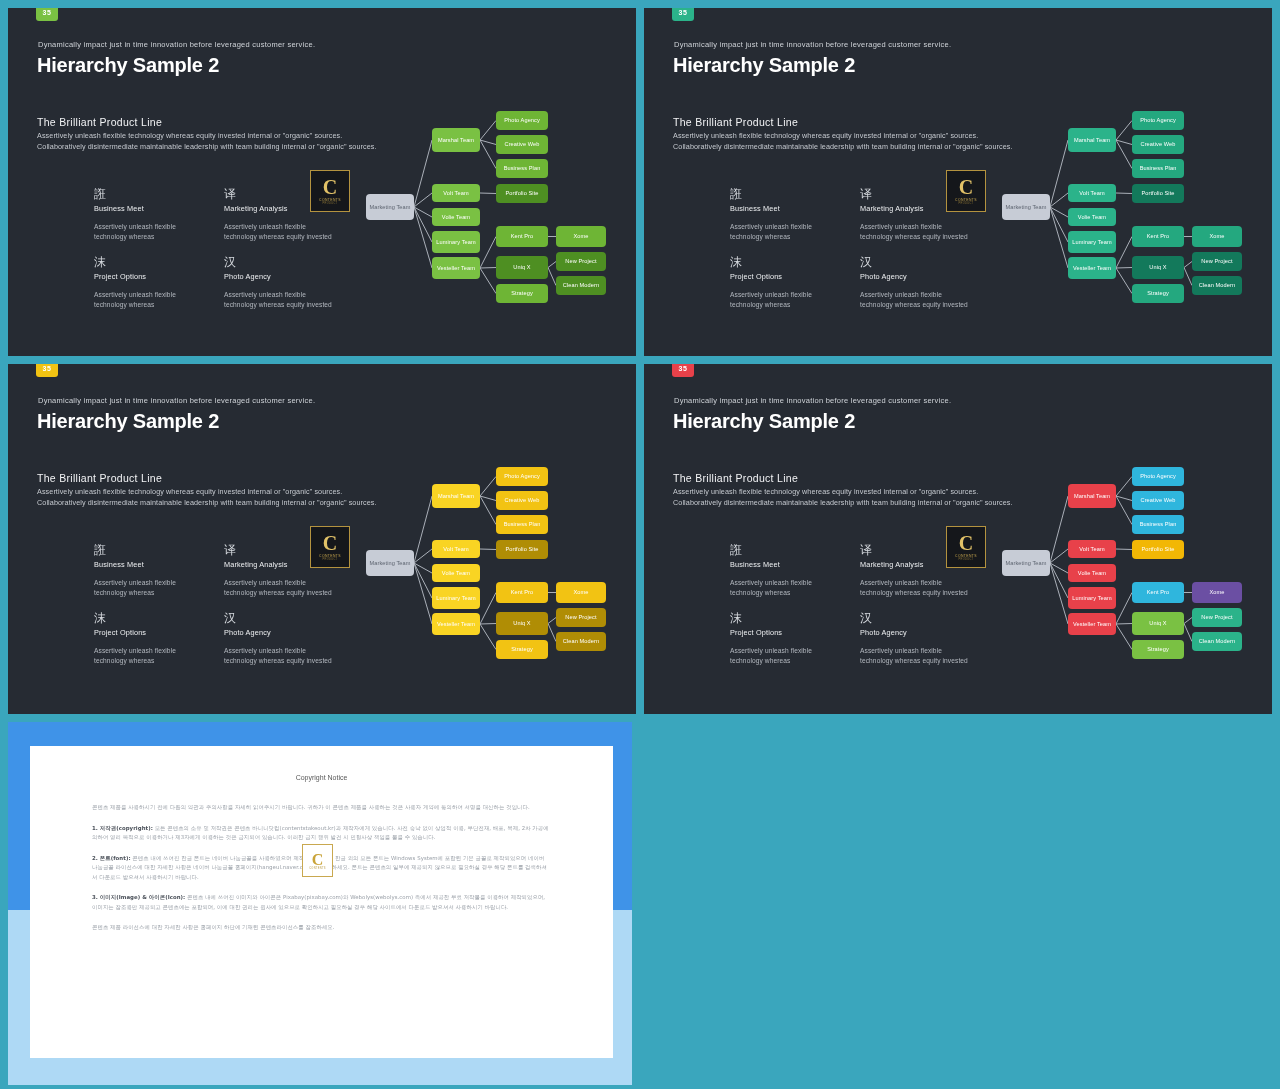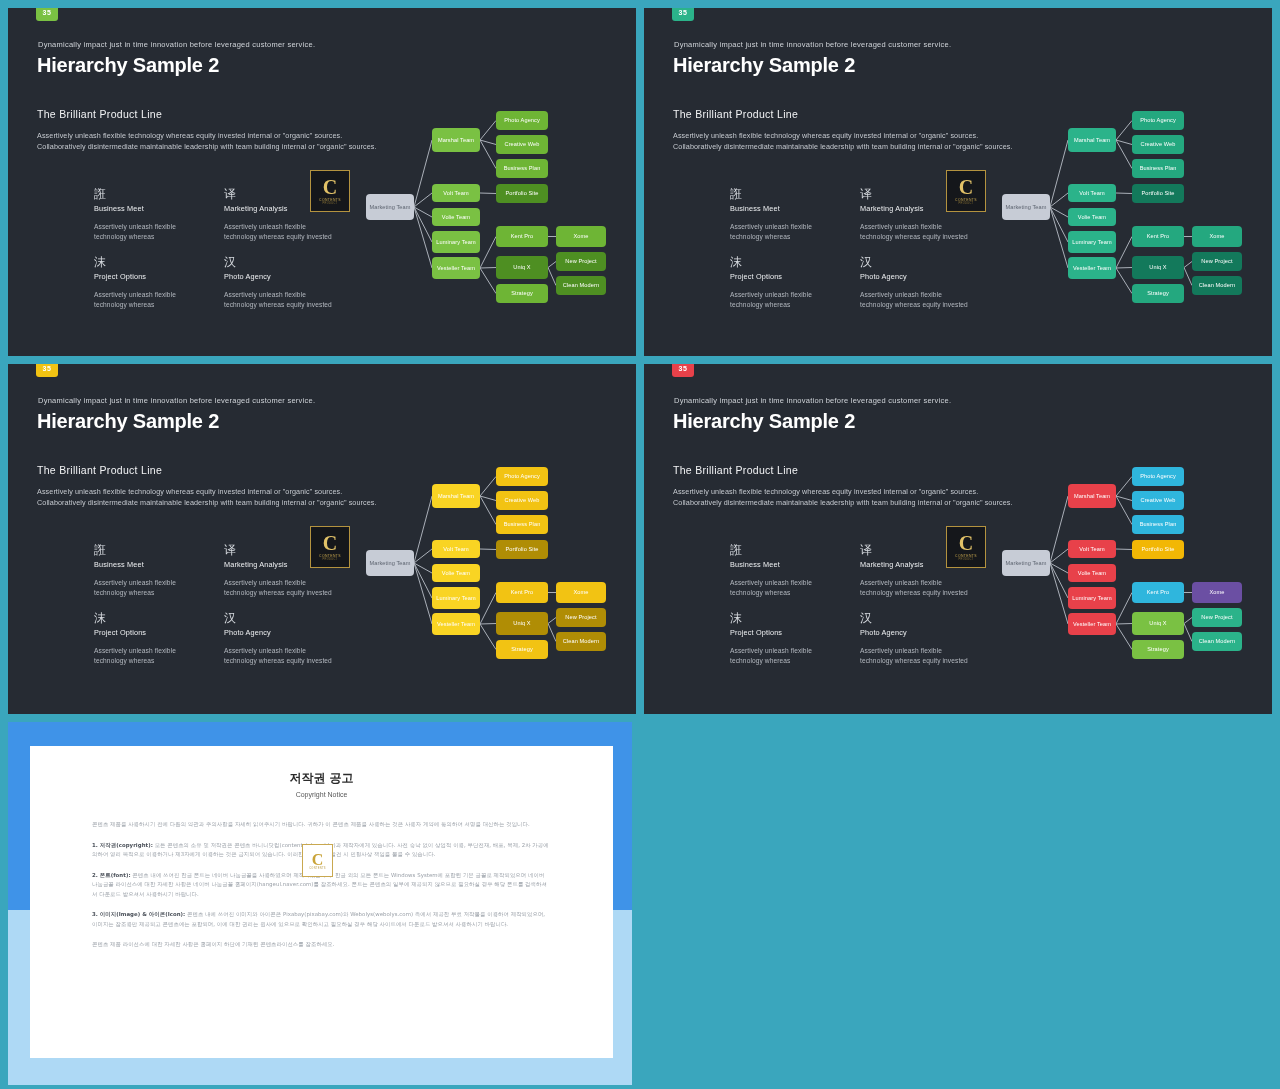--- a/index.html
+++ b/index.html
@@ -39,21 +39,21 @@
     position:absolute;left:30px;top:32px;
     font-size:7.5px;color:#cfd3d8;letter-spacing:.25px;
     white-space:nowrap;
   }
   .title{
     position:absolute;left:29px;top:46px;
     font-size:20px;color:#ffffff;letter-spacing:-0.2px;
     font-weight:bold;
   }
   .subhead{
-    position:absolute;left:29px;top:100px;
+    position:absolute;left:29px;top:108px;
     font-size:10.5px;color:#f2f3f5;letter-spacing:.3px;
   }
   .lede{
     position:absolute;left:29px;top:122px;
     font-size:7.2px;color:#c6cad0;line-height:11px;
     letter-spacing:.1px;
   }
 
   
   .features{
@@ -448,21 +448,20 @@
           <div class="node" style="left: 196px; top: 152px; width: 50px; height: 19px; background: rgb(43, 179, 138); color: rgb(255, 255, 255);">New Project</div>
           <div class="node" style="left: 196px; top: 176px; width: 50px; height: 19px; background: rgb(43, 179, 138); color: rgb(255, 255, 255);">Clean Modern</div>
         </div>
       </div>
     </div>
 
   <div class="cpanel">
     <div class="cp-blue"></div>
     <div class="cp-light"></div>
     <div class="doc">
-      <div class="doc-title">저작권 공고</div>
       <div class="doc-sub">Copyright Notice</div>
       <div id="cp-body">
           <p class="first">콘텐츠 제품을 사용하시기 전에 다음의 약관과 주의사항을 자세히 읽어주시기 바랍니다. 귀하가 이 콘텐츠 제품을 사용하는 것은 사용자 계약에 동의하여 서명을 대신하는 것입니다.</p>
           <p><b>1. 저작권(copyright):</b> 모든 콘텐츠의 소유 및 저작권은 콘텐츠 바니니닷컴(contentstakeout.kr)과 제작자에게 있습니다. 사전 승낙 없이 상업적 이용, 무단전재, 배포, 복제, 2차 가공에 의하여 영리 목적으로 이용하거나 제3자에게 이용하는 것은 금지되어 있습니다. 이러한 금지 행위 발견 시 민형사상 책임을 물을 수 있습니다.</p>
           <p><b>2. 폰트(font):</b> 콘텐츠 내에 쓰여진 한글 폰트는 네이버 나눔글꼴을 사용하였으며 제작되었습니다. 한글 외의 모든 폰트는 Windows System에 포함된 기본 글꼴로 제작되었으며 네이버 나눔글꼴 라이선스에 대한 자세한 사항은 네이버 나눔글꼴 홈페이지(hangeul.naver.com)를 참조하세요. 폰트는 콘텐츠의 일부에 제공되지 않으므로 필요하실 경우 해당 폰트를 검색하셔서 다운로드 받으셔서 사용하시기 바랍니다.</p>
           <p><b>3. 이미지(Image) &amp; 아이콘(Icon):</b> 콘텐츠 내에 쓰여진 이미지와 아이콘은 Pixabay(pixabay.com)와 Webolys(webolys.com) 측에서 제공한 무료 저작물을 이용하여 제작되었으며, 이미지는 참조용만 제공되고 콘텐츠에는 포함되며, 이에 대한 권리는 원사에 있으므로 확인하시고 필요하실 경우 해당 사이트에서 다운로드 받으셔서 사용하시기 바랍니다.</p>
           <p>콘텐츠 제품 라이선스에 대한 자세한 사항은 홈페이지 하단에 기재된 콘텐츠라이선스를 참조하세요.</p>
         </div>
       <div class="doc-logo">
         <div class="c">C</div>

